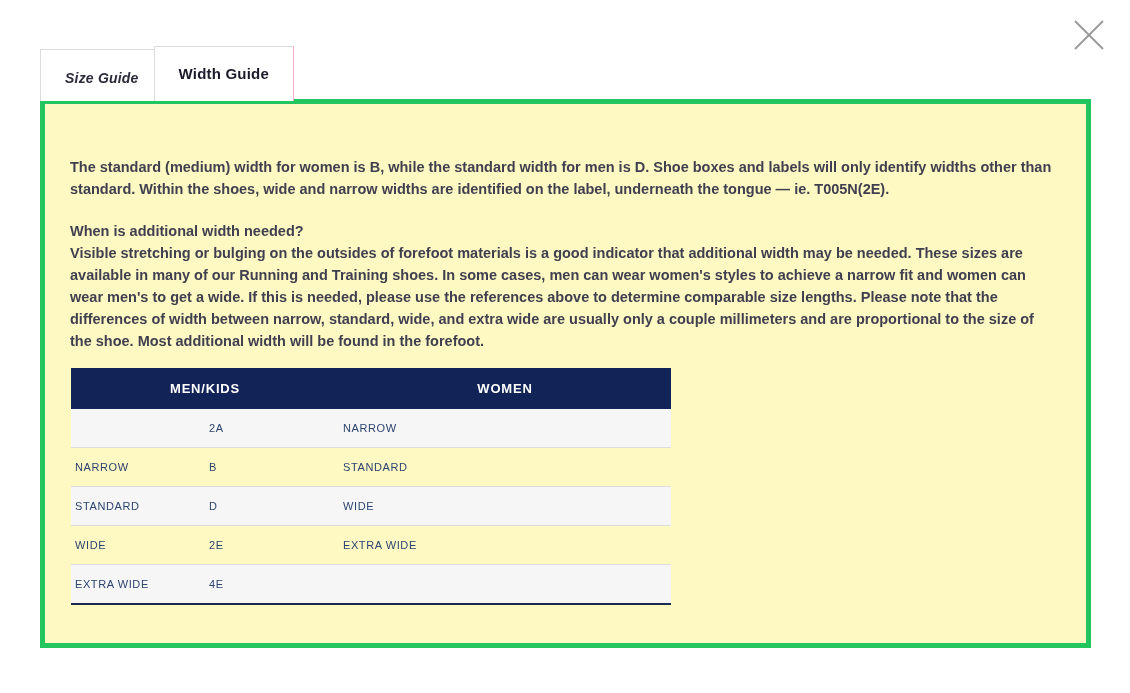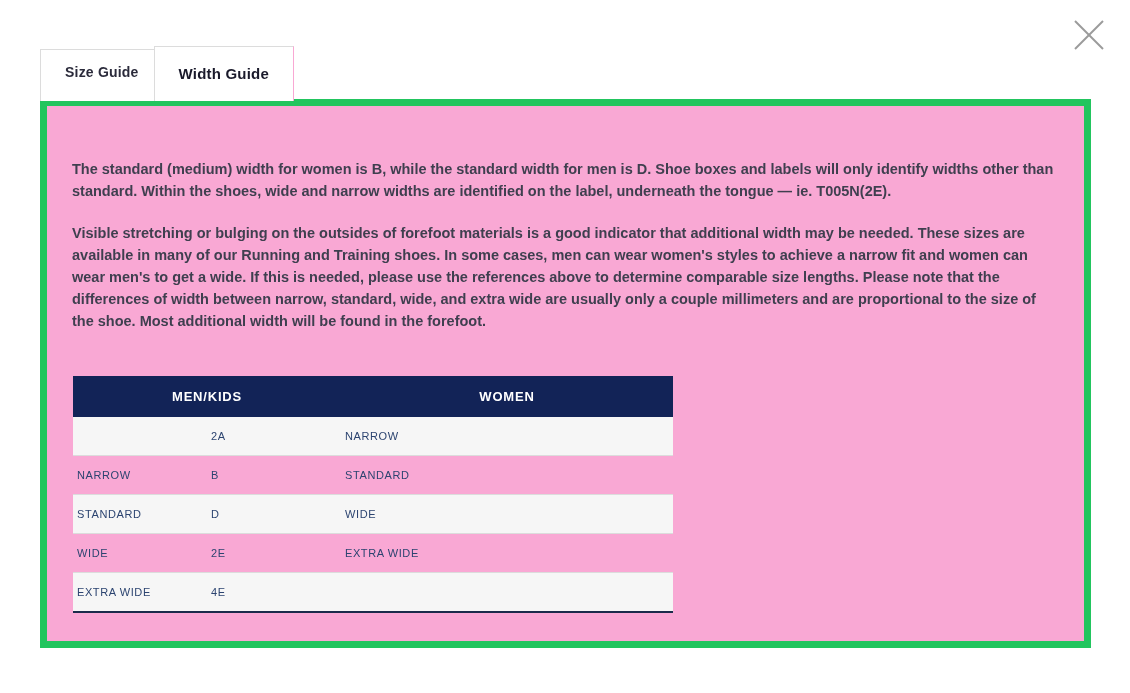--- a/index.html
+++ b/index.html
@@ -51,24 +51,25 @@
     padding: 14px 24px 15px 24px;
     position: relative;
     white-space: nowrap;
   }
   .tab.inactive {
     color: #2b2b3b;
     border-color: #dcdcdc;
     border-right: none;
     height: 52px;
     display: flex;
-    align-items: flex-start;
+    align-items: flex-end;
     clip-path: polygon(0 0, 100% 0, calc(100% - 14px) 100%, 0 100%);
     padding-right: 30px;
     background: #ffffff;
+    font-style: italic;
   }
   .tab.active {
     color: #1a1a2b;
     height: 55px;
     display: flex;
     align-items: center;
     background: #ffffff;
     margin-left: -15px;
     z-index: 4;
     border-left: 1px solid #dcdcdc;
@@ -76,22 +77,22 @@
     border-right: 1px solid #f9a8d4;
     font-size: 15px;
   }
 
   #panel {
     position: absolute;
     left: 40px;
     top: 99px;
     width: 1051px;
     height: 549px;
-    border: 7px solid #22c55e;
-    background: #f9a8d4;
+    border: 5px solid #22c55e;
+    background: #fef9c3;
   }
   
   #tab-mask {
     position: absolute;
     left: 156px;
     top: 98px;
     width: 124px;
     height: 3px;
     background: #ffffff;
     z-index: 5;
@@ -105,21 +106,21 @@
     font-size: 14.5px;
     line-height: 1.52;
     color: #3f3f4f;
     font-weight: bold;
     max-width: 985px;
   }
   p.para.second { margin-top: 20px; }
   .q-line { display: block; }
 
   table.width-table {
-    margin-top: 44px;
+    margin-top: 16px;
     border-collapse: collapse;
     width: 600px;
     table-layout: fixed;
   }
   table.width-table thead th {
     background: #122357;
     color: #ffffff;
     font-size: 13px;
     font-weight: bold;
     letter-spacing: 0.8px;
@@ -164,20 +165,21 @@
       <span>Width Guide</span>
     </div>
   </div>
 
   <div id="panel">
     <div class="content">
 
       <p class="para">The standard (medium) width for women is B, while the standard width for men is D. Shoe boxes and labels will only identify widths other than standard. Within the shoes, wide and narrow widths are identified on the label, underneath the tongue — ie. T005N(2E).</p>
 
       <p class="para second">
+        <span class="q-line">When is additional width needed?</span>
         <span class="q-line">Visible stretching or bulging on the outsides of forefoot materials is a good indicator that additional width may be needed. These sizes are available in many of our Running and Training shoes. In some cases, men can wear women's styles to achieve a narrow fit and women can wear men's to get a wide. If this is needed, please use the references above to determine comparable size lengths. Please note that the differences of width between narrow, standard, wide, and extra wide are usually only a couple millimeters and are proportional to the size of the shoe. Most additional width will be found in the forefoot.</span>
       </p>
 
       <div class="tbl-wrap">
         <table class="width-table">
           <thead>
             <tr>
               <th class="col-mk" colspan="2">MEN/KIDS</th>
               <th class="col-wm">WOMEN</th>
             </tr>

